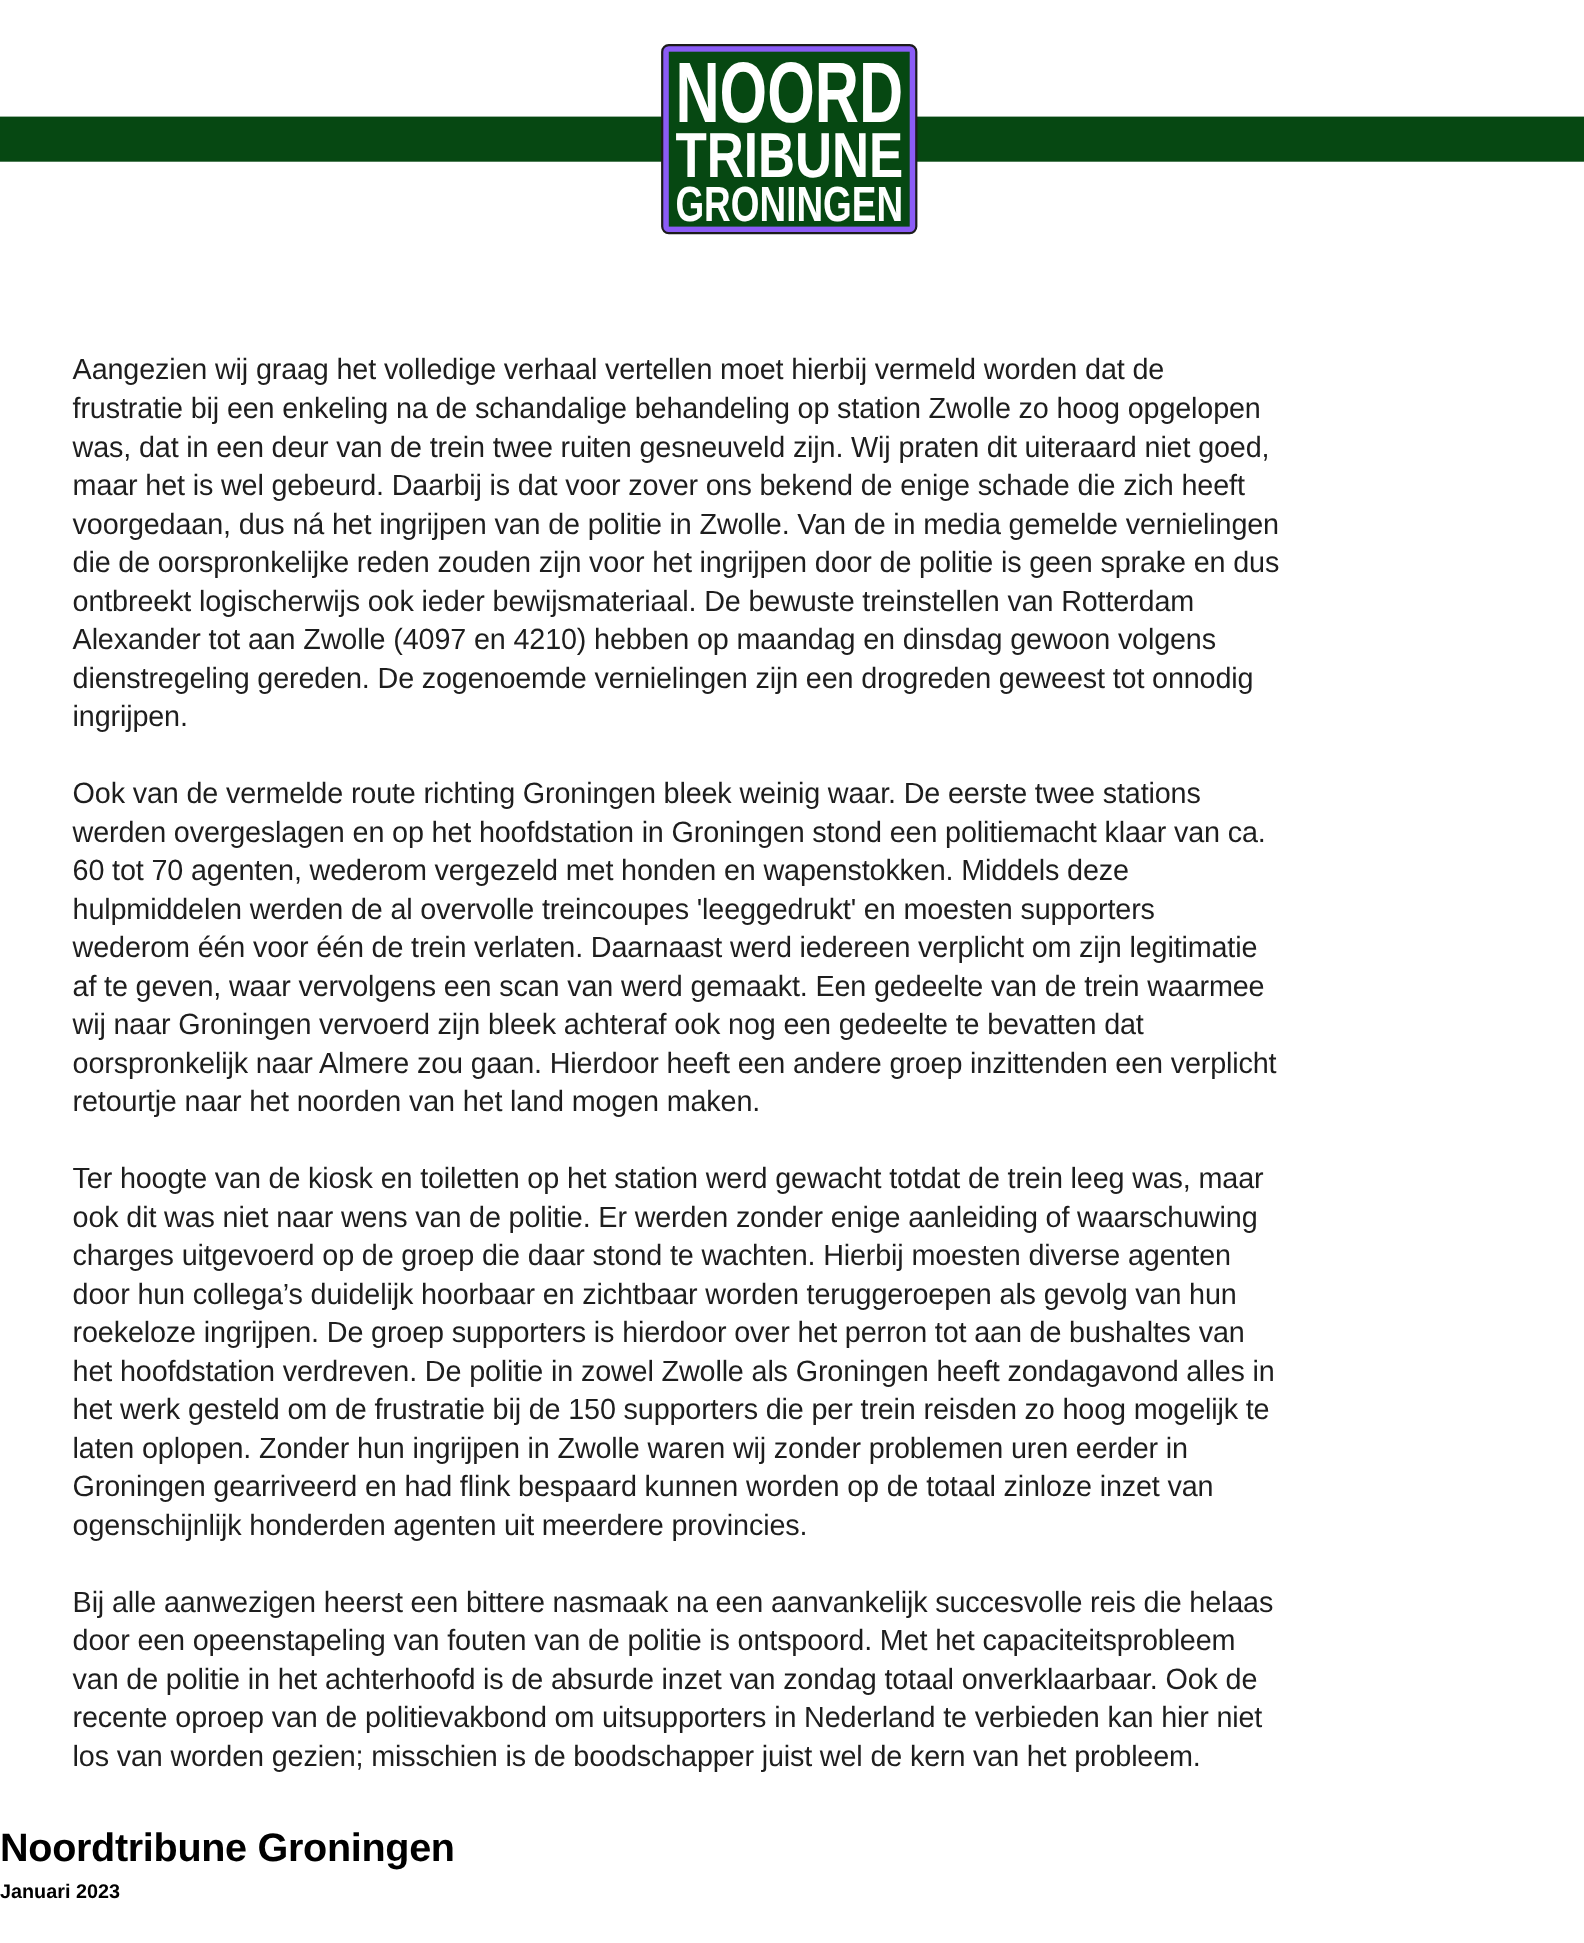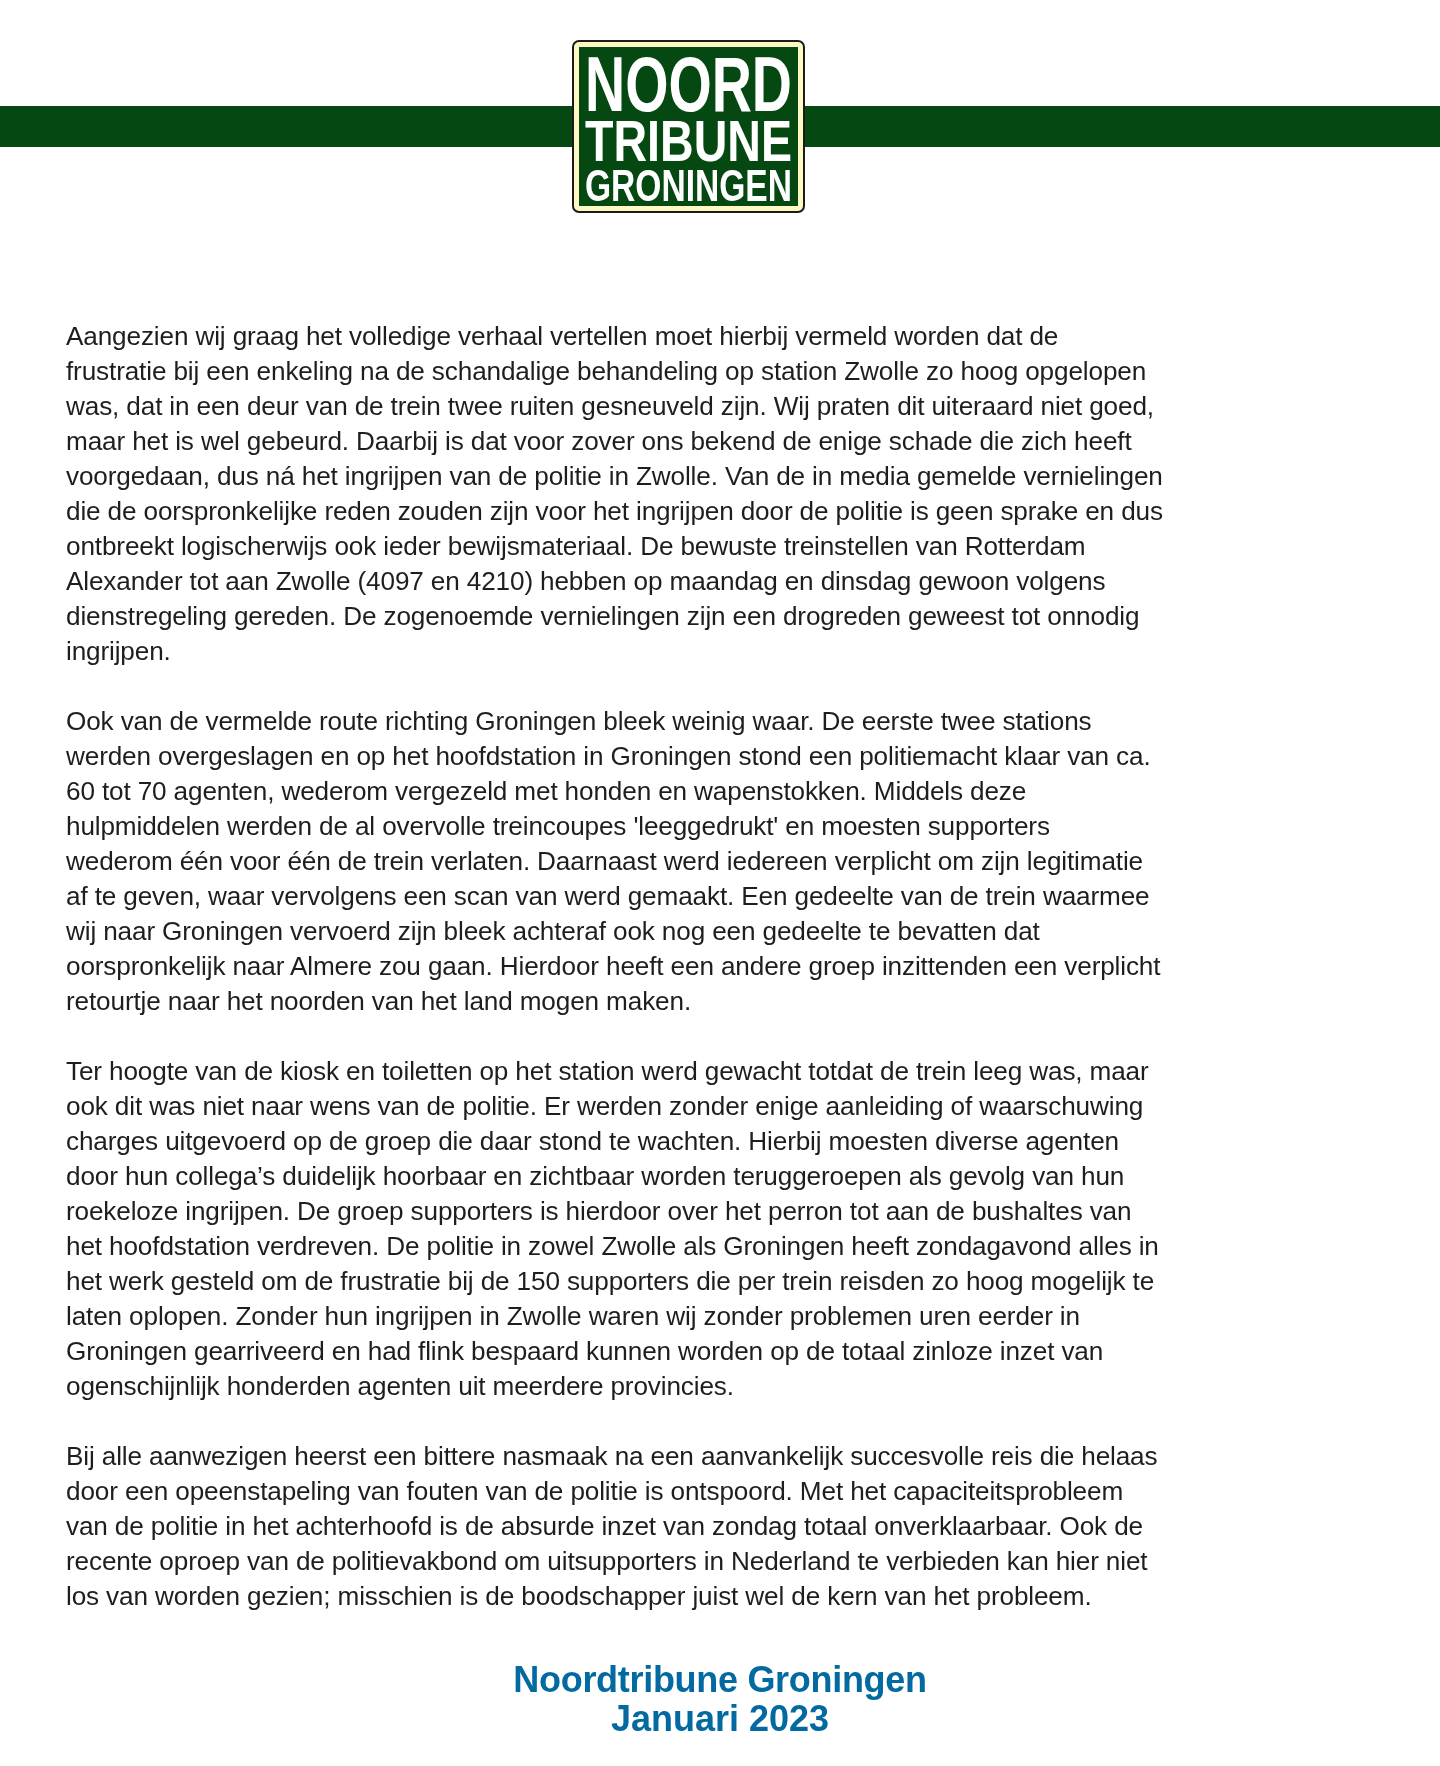--- a/index.html
+++ b/index.html
@@ -1,29 +1,29 @@
 <!DOCTYPE html>
 <html><head>
 <meta charset="utf-8">
 <style>
   html, body { margin: 0; padding: 0; background: #ffffff; }
   body { width: 1440px; height: 1766px; position: relative; overflow: hidden;
          font-family: "Liberation Sans", sans-serif; color: #1e1e1e; }
   .stripe { position: absolute; left: 0; top: 106px; width: 1440px; height: 41px; background: #064812; }
-  .logo { position: absolute; left: 572px; top: 40px; width: 229px; height: 169px;
-          border: 2px solid #1b1b1b; border-radius: 7px; background: #fef9c3; }
+  .logo { position: absolute; left: 601px; top: 40px; width: 229px; height: 169px;
+          border: 2px solid #1b1b1b; border-radius: 7px; background: #8b5cf6; }
   .logo-inner { position: absolute; left: 5px; top: 5px; right: 5px; bottom: 5px; background: #064812; }
   .logo svg { position: absolute; left: 0; top: 0; width: 100%; height: 100%; }
   .body-text { position: absolute; left: 66px; top: 319px; width: 1300px; }
   .para { margin: 0 0 35px 0; }
   .line { display: block; height: 35px; line-height: 35px; font-size: 26.6px; white-space: nowrap;
           letter-spacing: -0.15px; color: #1e1e1e; }
-  .signature { position: absolute; left: 0; width: 1440px; text-align: center; font-weight: bold; color: #0369a1; }
+  .signature { position: absolute; left: 0; width: 1440px; text-align: left; font-weight: bold; color: #000000; }
   .sig-name { top: 1658px; font-size: 36px; line-height: 44px; letter-spacing: -0.3px; }
-  .sig-date { top: 1703px; font-size: 36px; line-height: 32px; }
+  .sig-date { top: 1703px; font-size: 18px; line-height: 32px; }
 </style>
 </head>
 <body>
 
 <div class="stripe"></div>
 
 <div class="logo">
   <div class="logo-inner">
     <svg viewBox="0 0 219 159" preserveAspectRatio="none">
       <text x="6" y="64" textLength="207" lengthAdjust="spacingAndGlyphs" font-family="Liberation Sans, sans-serif" font-weight="bold" font-size="78" fill="#ffffff">NOORD</text>

